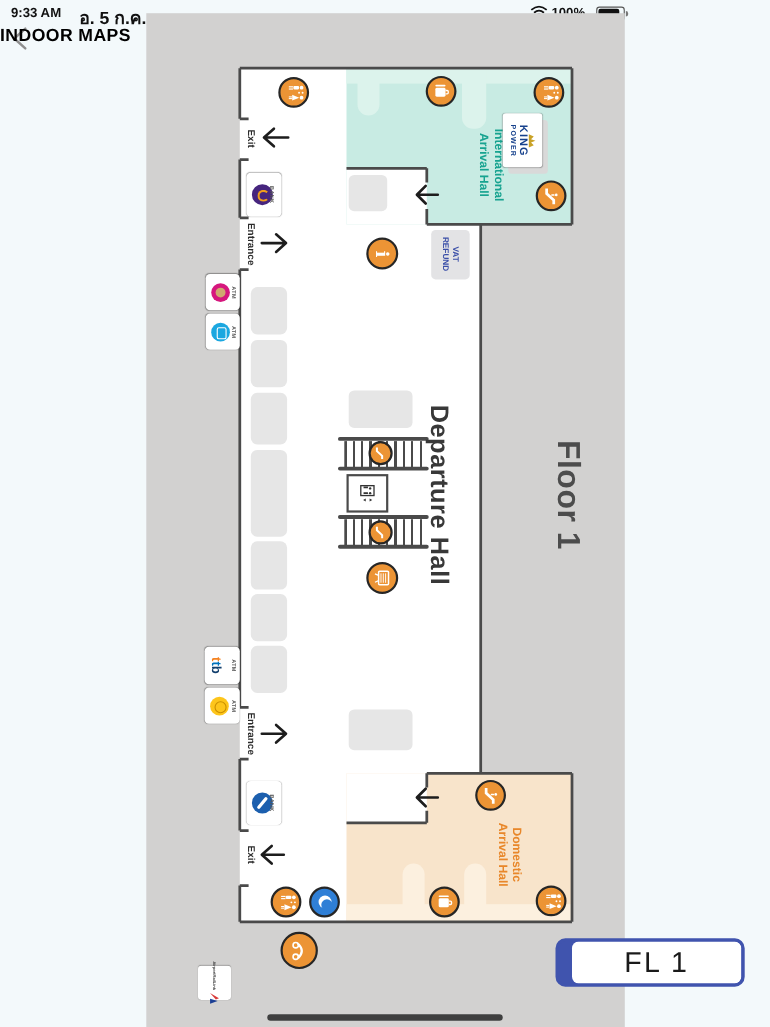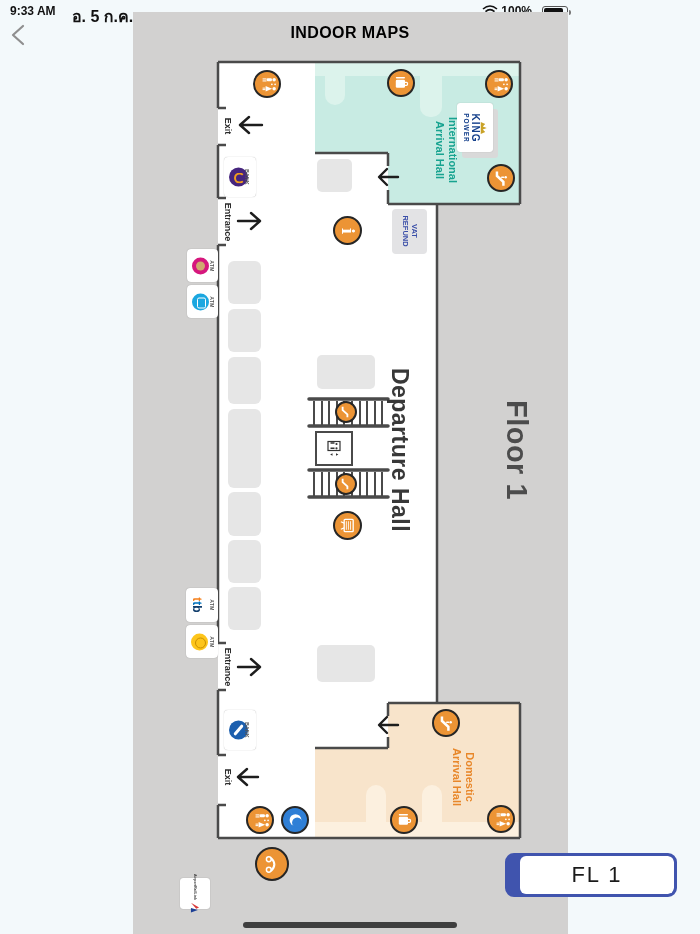--- a/index.html
+++ b/index.html
@@ -13,21 +13,21 @@
   
   .statusbar{position:absolute;left:0;top:0;width:560px;height:22px;padding-left:20px;}
   .sb-time{position:absolute;left:10px;top:4px;font-size:12px;font-weight:700;color:#111;}
   .sb-date{position:absolute;left:72px;top:4px;font-size:16px;font-weight:600;color:#111;}
   .sb-batt-pct{position:absolute;right:48px;top:4px;font-size:12px;font-weight:600;color:#111;}
   .sb-batt{position:absolute;right:12px;top:6px;width:24px;height:11px;border:1px solid #555;border-radius:3px;}
   .sb-batt .fill{position:absolute;left:1px;top:1px;bottom:1px;width:19px;background:#111;border-radius:2px;}
   .sb-batt .nub{position:absolute;right:-4px;top:3px;width:2.5px;height:5px;background:#777;border-radius:0 2px 2px 0;}
   
   .back-btn{position:absolute;left:8px;top:23px;width:24px;height:24px;cursor:pointer;}
-  .page-title{position:absolute;left:0;top:24px;width:700px;text-align:center;
+  .page-title{position:absolute;left:0;top:24px;width:700px;
     font-size:16px;font-weight:700;letter-spacing:.4px;color:#000;}
   
   .map-bg{position:absolute;left:133px;top:12px;width:435px;height:922px;background:#d2d1d0;}
   .bld-white{position:absolute;left:218px;top:62px;width:219px;height:776px;background:#fff;}
   .hall-teal{position:absolute;left:315px;top:62px;width:205px;height:142px;background:#c8ebe3;}
   .teal-band{position:absolute;left:315px;top:62px;width:205px;height:14px;background:#dcf3ec;}
   .teal-strip1{position:absolute;left:325px;top:62px;width:20px;height:43px;background:#dcf3ec;border-radius:0 0 10px 10px;}
   .teal-strip2{position:absolute;left:420px;top:62px;width:22px;height:55px;background:#dcf3ec;border-radius:0 0 10px 10px;}
   .teal-cut{position:absolute;left:315px;top:153px;width:73px;height:51px;background:#fff;}
   .hall-orange{position:absolute;left:315px;top:703px;width:205px;height:135px;background:#f8e4cb;}
@@ -64,21 +64,21 @@
   .kp-k1{font-size:10px;font-weight:800;letter-spacing:1px;display:block;}
   .kp-k2{font-size:6.5px;font-weight:800;letter-spacing:1px;display:block;margin-top:1px;}
   .arl-tile{position:absolute;left:180px;top:878px;width:30px;height:31px;background:#fff;border-radius:3px;box-shadow:0 0 1px rgba(0,0,0,.35);}
   .arl-inner{position:absolute;left:50%;top:50%;transform:translate(-50%,-50%) rotate(90deg);
     display:flex;align-items:center;gap:1px;}
   .arl-text{font-size:3.6px;font-weight:700;color:#3a3a3a;}
   
   .fl-switch{position:absolute;left:505px;top:853px;width:172px;height:44px;border:3px solid #4054ae;
     border-radius:9px;background:#4054ae;display:flex;overflow:hidden;box-sizing:border-box;cursor:pointer;}
   .fl-opt{flex:1;display:flex;align-items:center;justify-content:center;
-    font-size:22px;letter-spacing:2px;font-weight:500;margin-left:12px;}
+    font-size:26px;letter-spacing:2px;font-weight:500;margin-left:12px;}
   .fl-active{background:#ffffff;color:#1a1a1a;border-radius:6px;}
   .fl-inactive{background:#4054ae;color:#f2f4fb;}
   .home-indicator{position:absolute;left:243px;top:922px;width:214px;height:6px;border-radius:3px;background:#3f3f3f;}
 </style>
 </head>
 <body>
 
 <div class="statusbar">
   <span class="sb-time">9:33 AM</span>
   <span class="sb-date">อ. 5 ก.ค.</span>

